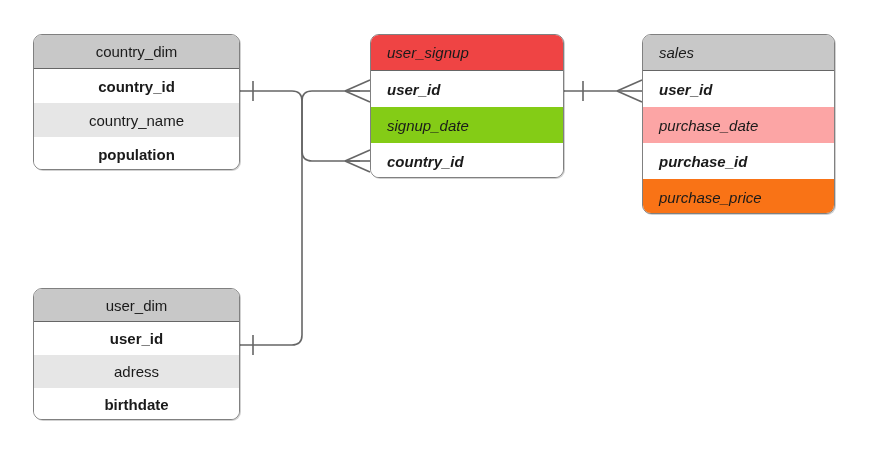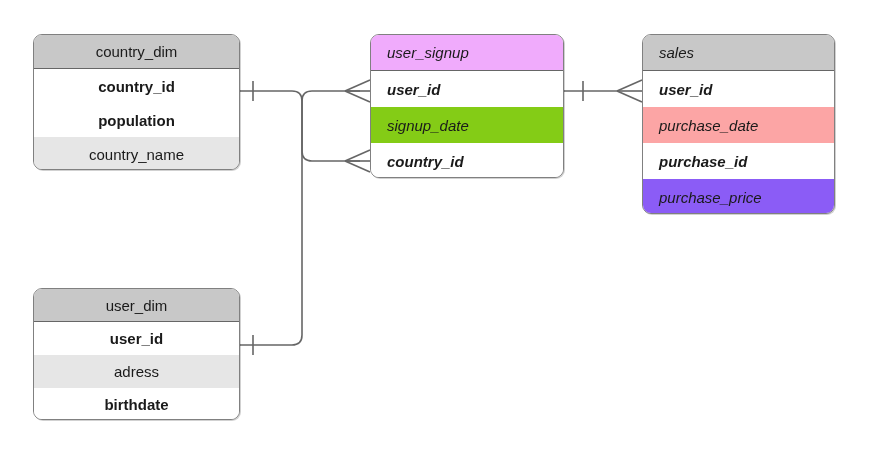--- a/index.html
+++ b/index.html
@@ -126,37 +126,37 @@
         <path d="M 617 91 L 642 91"></path>
         <path d="M 617 91 L 642 102"></path>
       </g>
 
     </g>
   </svg>
 
   <div class="entity style-plain" id="ent-country_dim" style="border-color: rgb(128, 128, 128);">
     <div class="row header" style="color: rgb(26, 26, 26); background: rgb(200, 200, 200); border-bottom-color: rgb(102, 102, 102);">country_dim</div>
     <div class="row odd" style="color: rgb(26, 26, 26); background: rgb(255, 255, 255);">country_id</div>
+    <div class="row even" style="color: rgb(26, 26, 26); background: rgb(230, 230, 230);">country_name</div>
     <div class="row odd" style="color: rgb(26, 26, 26); background: rgb(255, 255, 255);">population</div>
-    <div class="row even" style="color: rgb(26, 26, 26); background: rgb(230, 230, 230);">country_name</div>
   </div>
 
   <div class="entity style-italic" id="ent-user_signup" style="border-color: rgb(128, 128, 128);">
-    <div class="row header" style="color: rgb(26, 26, 26); background: #f0abfc; border-bottom-color: rgb(102, 102, 102);">user_signup</div>
+    <div class="row header" style="color: rgb(26, 26, 26); background: #ef4444; border-bottom-color: rgb(102, 102, 102);">user_signup</div>
     <div class="row odd" style="color: rgb(26, 26, 26); background: rgb(255, 255, 255);">user_id</div>
     <div class="row even" style="color: rgb(26, 26, 26); background: #84cc16; font-style: italic;">signup_date</div>
     <div class="row odd" style="color: rgb(26, 26, 26); background: rgb(255, 255, 255);">country_id</div>
   </div>
 
   <div class="entity style-italic" id="ent-sales" style="border-color: rgb(128, 128, 128);">
     <div class="row header" style="color: rgb(26, 26, 26); background: rgb(200, 200, 200); border-bottom-color: rgb(102, 102, 102);">sales</div>
     <div class="row odd" style="color: rgb(26, 26, 26); background: rgb(255, 255, 255);">user_id</div>
     <div class="row even" style="color: rgb(26, 26, 26); background: #fca5a5;">purchase_date</div>
     <div class="row odd" style="color: rgb(26, 26, 26); background: rgb(255, 255, 255);">purchase_id</div>
-    <div class="row even" style="color: rgb(26, 26, 26); background: #8b5cf6;">purchase_price</div>
+    <div class="row even" style="color: rgb(26, 26, 26); background: #f97316;">purchase_price</div>
   </div>
 
   <div class="entity style-plain" id="ent-user_dim" style="border-color: rgb(128, 128, 128);">
     <div class="row header" style="color: rgb(26, 26, 26); background: rgb(200, 200, 200); border-bottom-color: rgb(102, 102, 102);">user_dim</div>
     <div class="row odd" style="color: rgb(26, 26, 26); background: rgb(255, 255, 255);">user_id</div>
     <div class="row even" style="color: rgb(26, 26, 26); background: rgb(230, 230, 230);">adress</div>
     <div class="row odd" style="color: rgb(26, 26, 26); background: rgb(255, 255, 255);">birthdate</div>
   </div>
 
 </div>

